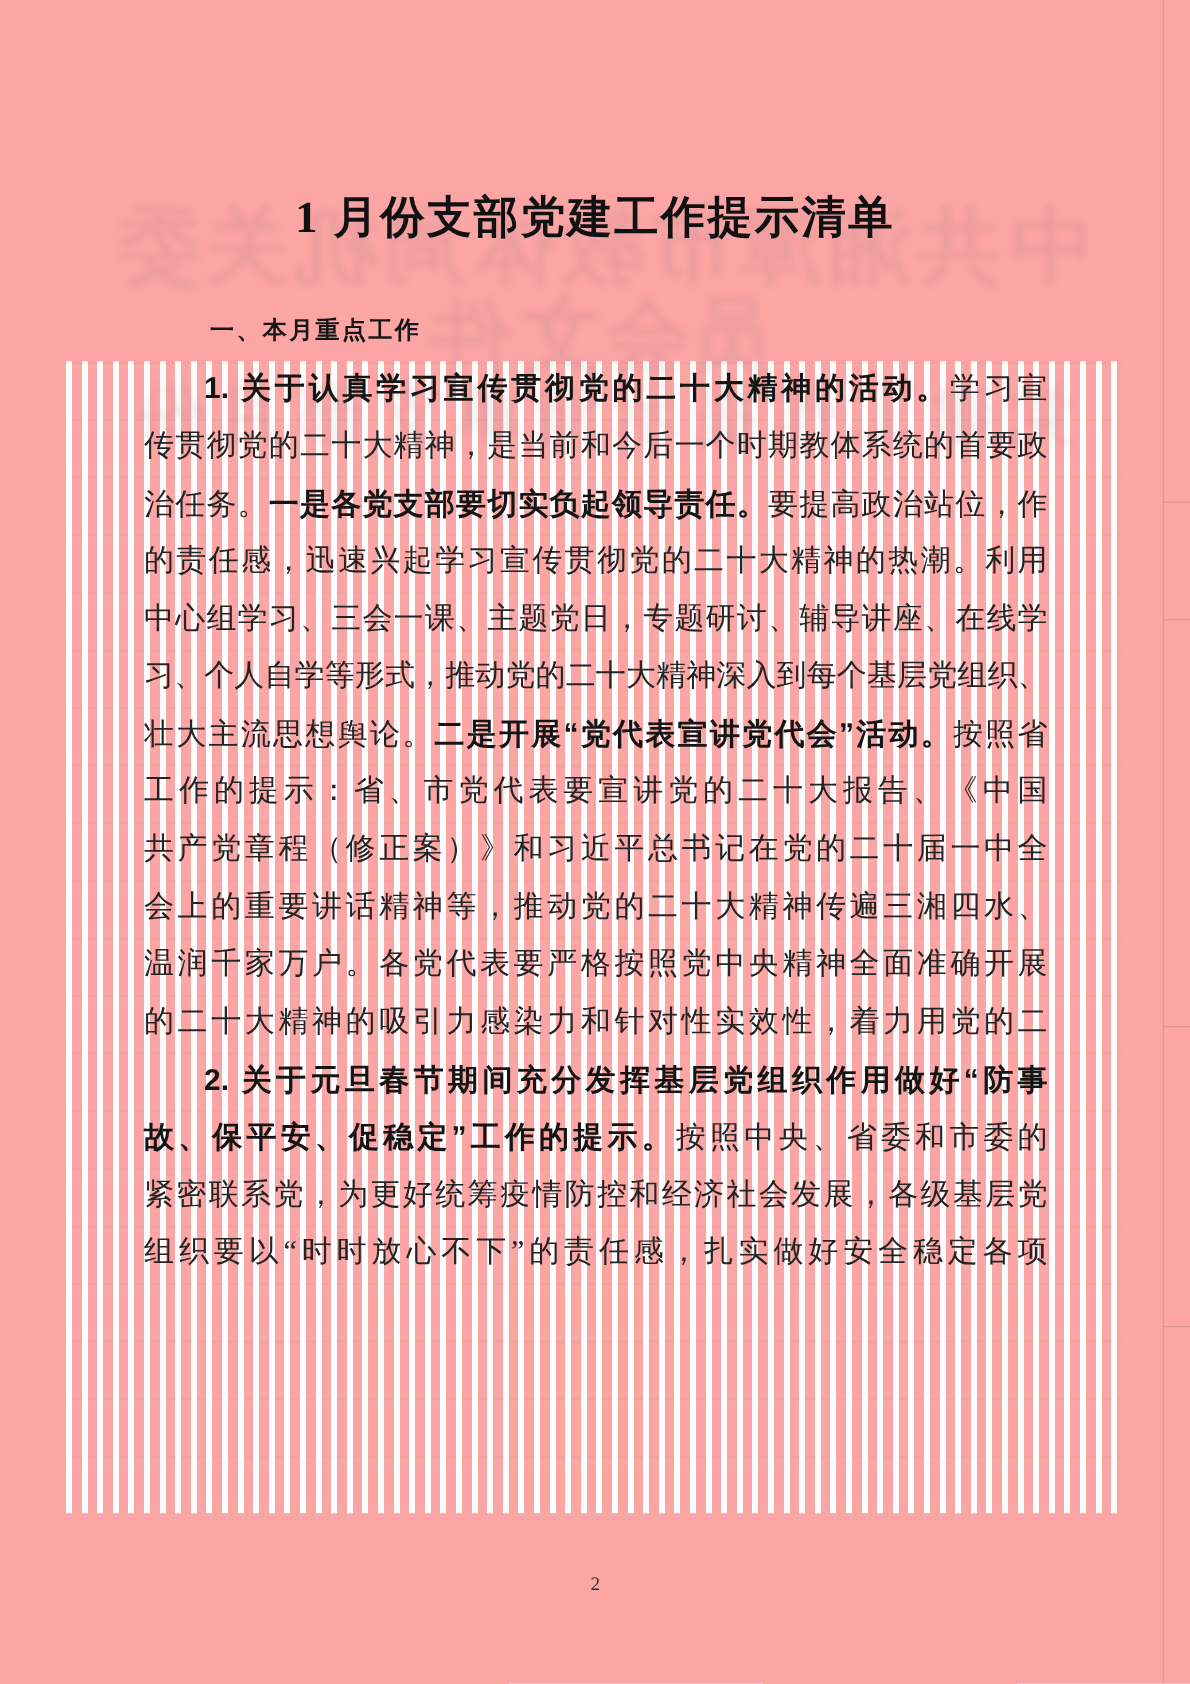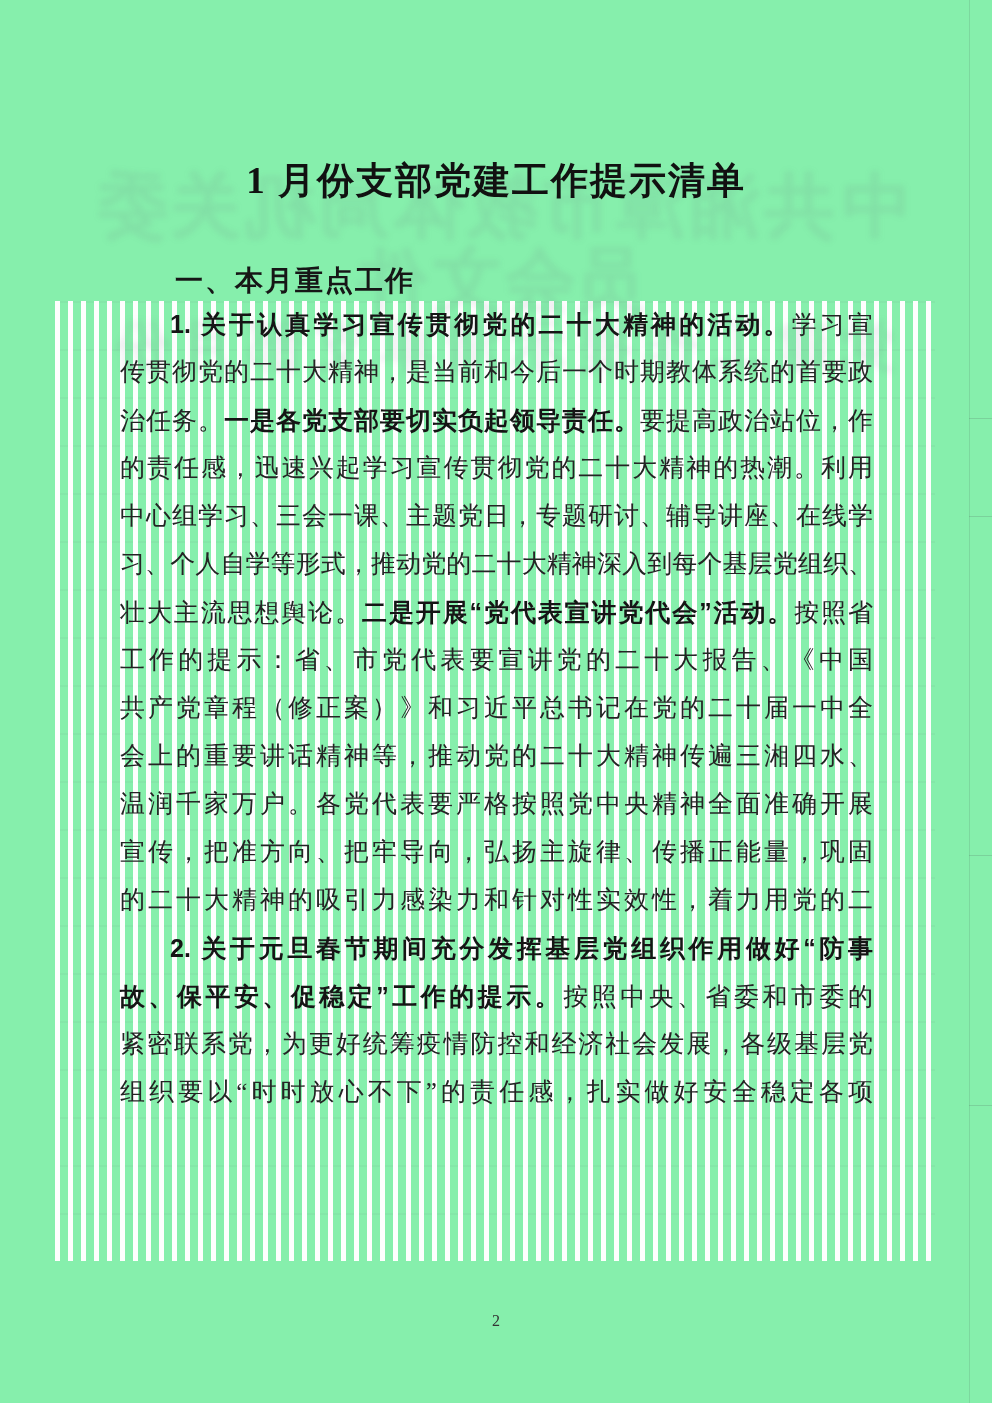--- a/index.html
+++ b/index.html
@@ -1,21 +1,21 @@
 <!DOCTYPE html>
 <html><head>
 <meta charset="utf-8">
 <style>
   html,body{margin:0;padding:0;}
   body{background:#e8e8e8;font-family:"Liberation Serif","DejaVu Serif",serif;}
   .page{
     position:relative;
     width:992px;height:1403px;
     margin:0 auto;
-    background:#86efac;
+    background:#fca5a5;
     overflow:hidden;
     color:#1f1f1f;
   }
   
   .bleed-rows{
     position:absolute;left:55px;top:301px;width:880px;height:960px;
     background:
       repeating-linear-gradient(90deg,#fefefe 0 5px,rgba(254,254,254,0) 5px 13px),
       repeating-linear-gradient(to bottom,rgba(90,90,100,0.055) 0 2px,rgba(0,0,0,0) 2px 48px);
     pointer-events:none;
@@ -36,21 +36,21 @@
   .bleed-title .row2{font-size:56px;letter-spacing:10px;}
   .doc-title{
     position:absolute;top:156px;left:0;width:100%;
     text-align:center;
     font-size:37px;font-weight:bold;
     letter-spacing:2px;
     color:#111;
   }
   .section-heading{
     position:absolute;top:262px;left:175px;
-    font-size:28px;font-weight:bold;
+    font-size:20px;font-weight:bold;
     letter-spacing:2px;
     font-family:"Liberation Sans","DejaVu Sans",sans-serif;
     color:#161616;
   }
   .doc-body{
     position:absolute;top:300px;left:120px;width:753px;
     font-size:25px;
     color:#242424;
   }
   .doc-body .line{
@@ -107,21 +107,20 @@
       <div class="line"><span>传贯彻党的二十大精神，是当前和今后一个时期教体系统的首要政</span></div>
       <div class="line"><span>治任务。</span><span class="b">一是各党支部要切实负起领导责任。</span><span>要提高政治站位，作</span></div>
       <div class="line"><span>的责任感，迅速兴起学习宣传贯彻党的二十大精神的热潮。利用</span></div>
       <div class="line"><span>中心组学习、三会一课、主题党日，专题研讨、辅导讲座、在线学</span></div>
       <div class="line"><span>习、个人自学等形式，推动党的二十大精神深入到每个基层党组织、</span></div>
       <div class="line"><span>壮大主流思想舆论。</span><span class="b">二是开展“党代表宣讲党代会”活动。</span><span>按照省</span></div>
       <div class="line"><span>工作的提示：省、市党代表要宣讲党的二十大报告、《中国</span></div>
       <div class="line"><span>共产党章程（修正案）》和习近平总书记在党的二十届一中全</span></div>
       <div class="line"><span>会上的重要讲话精神等，推动党的二十大精神传遍三湘四水、</span></div>
       <div class="line"><span>温润千家万户。各党代表要严格按照党中央精神全面准确开展</span></div>
-      <div class="line"><span>宣传，把准方向、把牢导向，弘扬主旋律、传播正能量，巩固</span></div>
       <div class="line"><span>的二十大精神的吸引力感染力和针对性实效性，着力用党的二</span></div>
       <div class="line indent"><span class="b">2. 关于元旦春节期间充分发挥基层党组织作用做好“防事</span></div>
       <div class="line"><span class="b">故、保平安、促稳定”工作的提示。</span><span>按照中央、省委和市委的</span></div>
       <div class="line"><span>紧密联系党，为更好统筹疫情防控和经济社会发展，各级基层党</span></div>
       <div class="line"><span>组织要以“时时放心不下”的责任感，扎实做好安全稳定各项</span></div>
     </div>
 
   <div class="page-number">2</div>
 
   <div class="scan-vline"></div>

